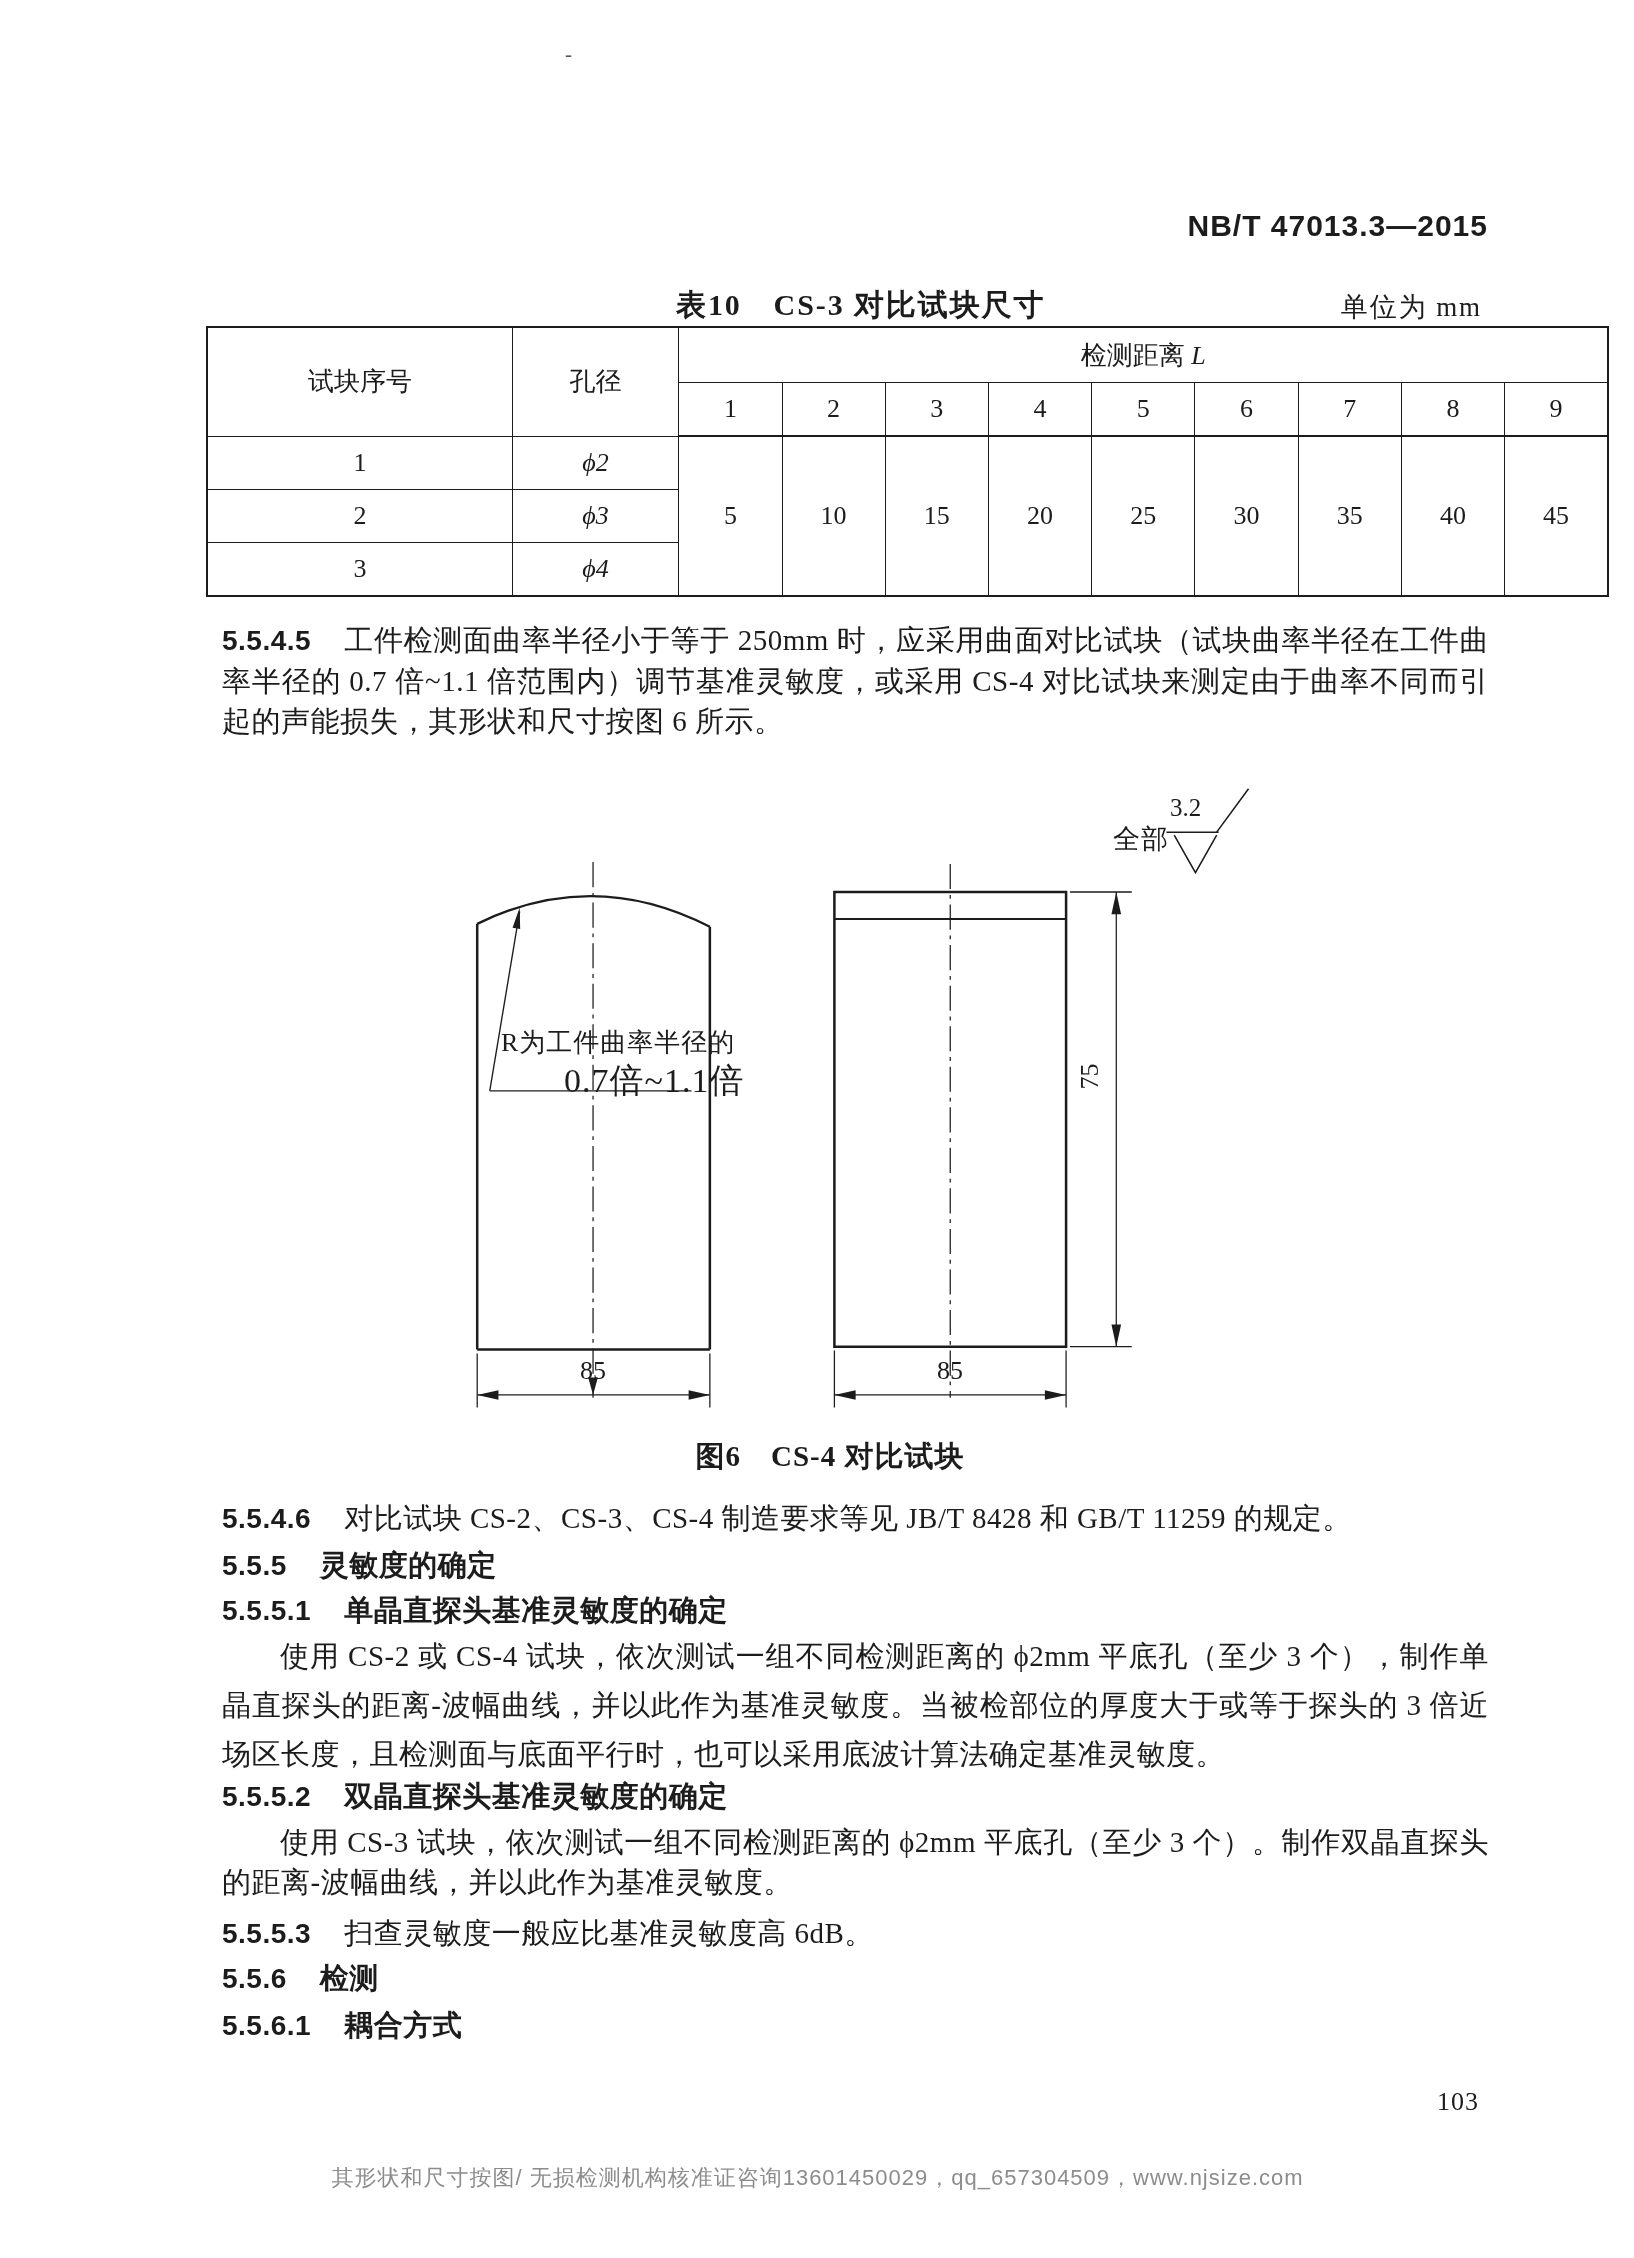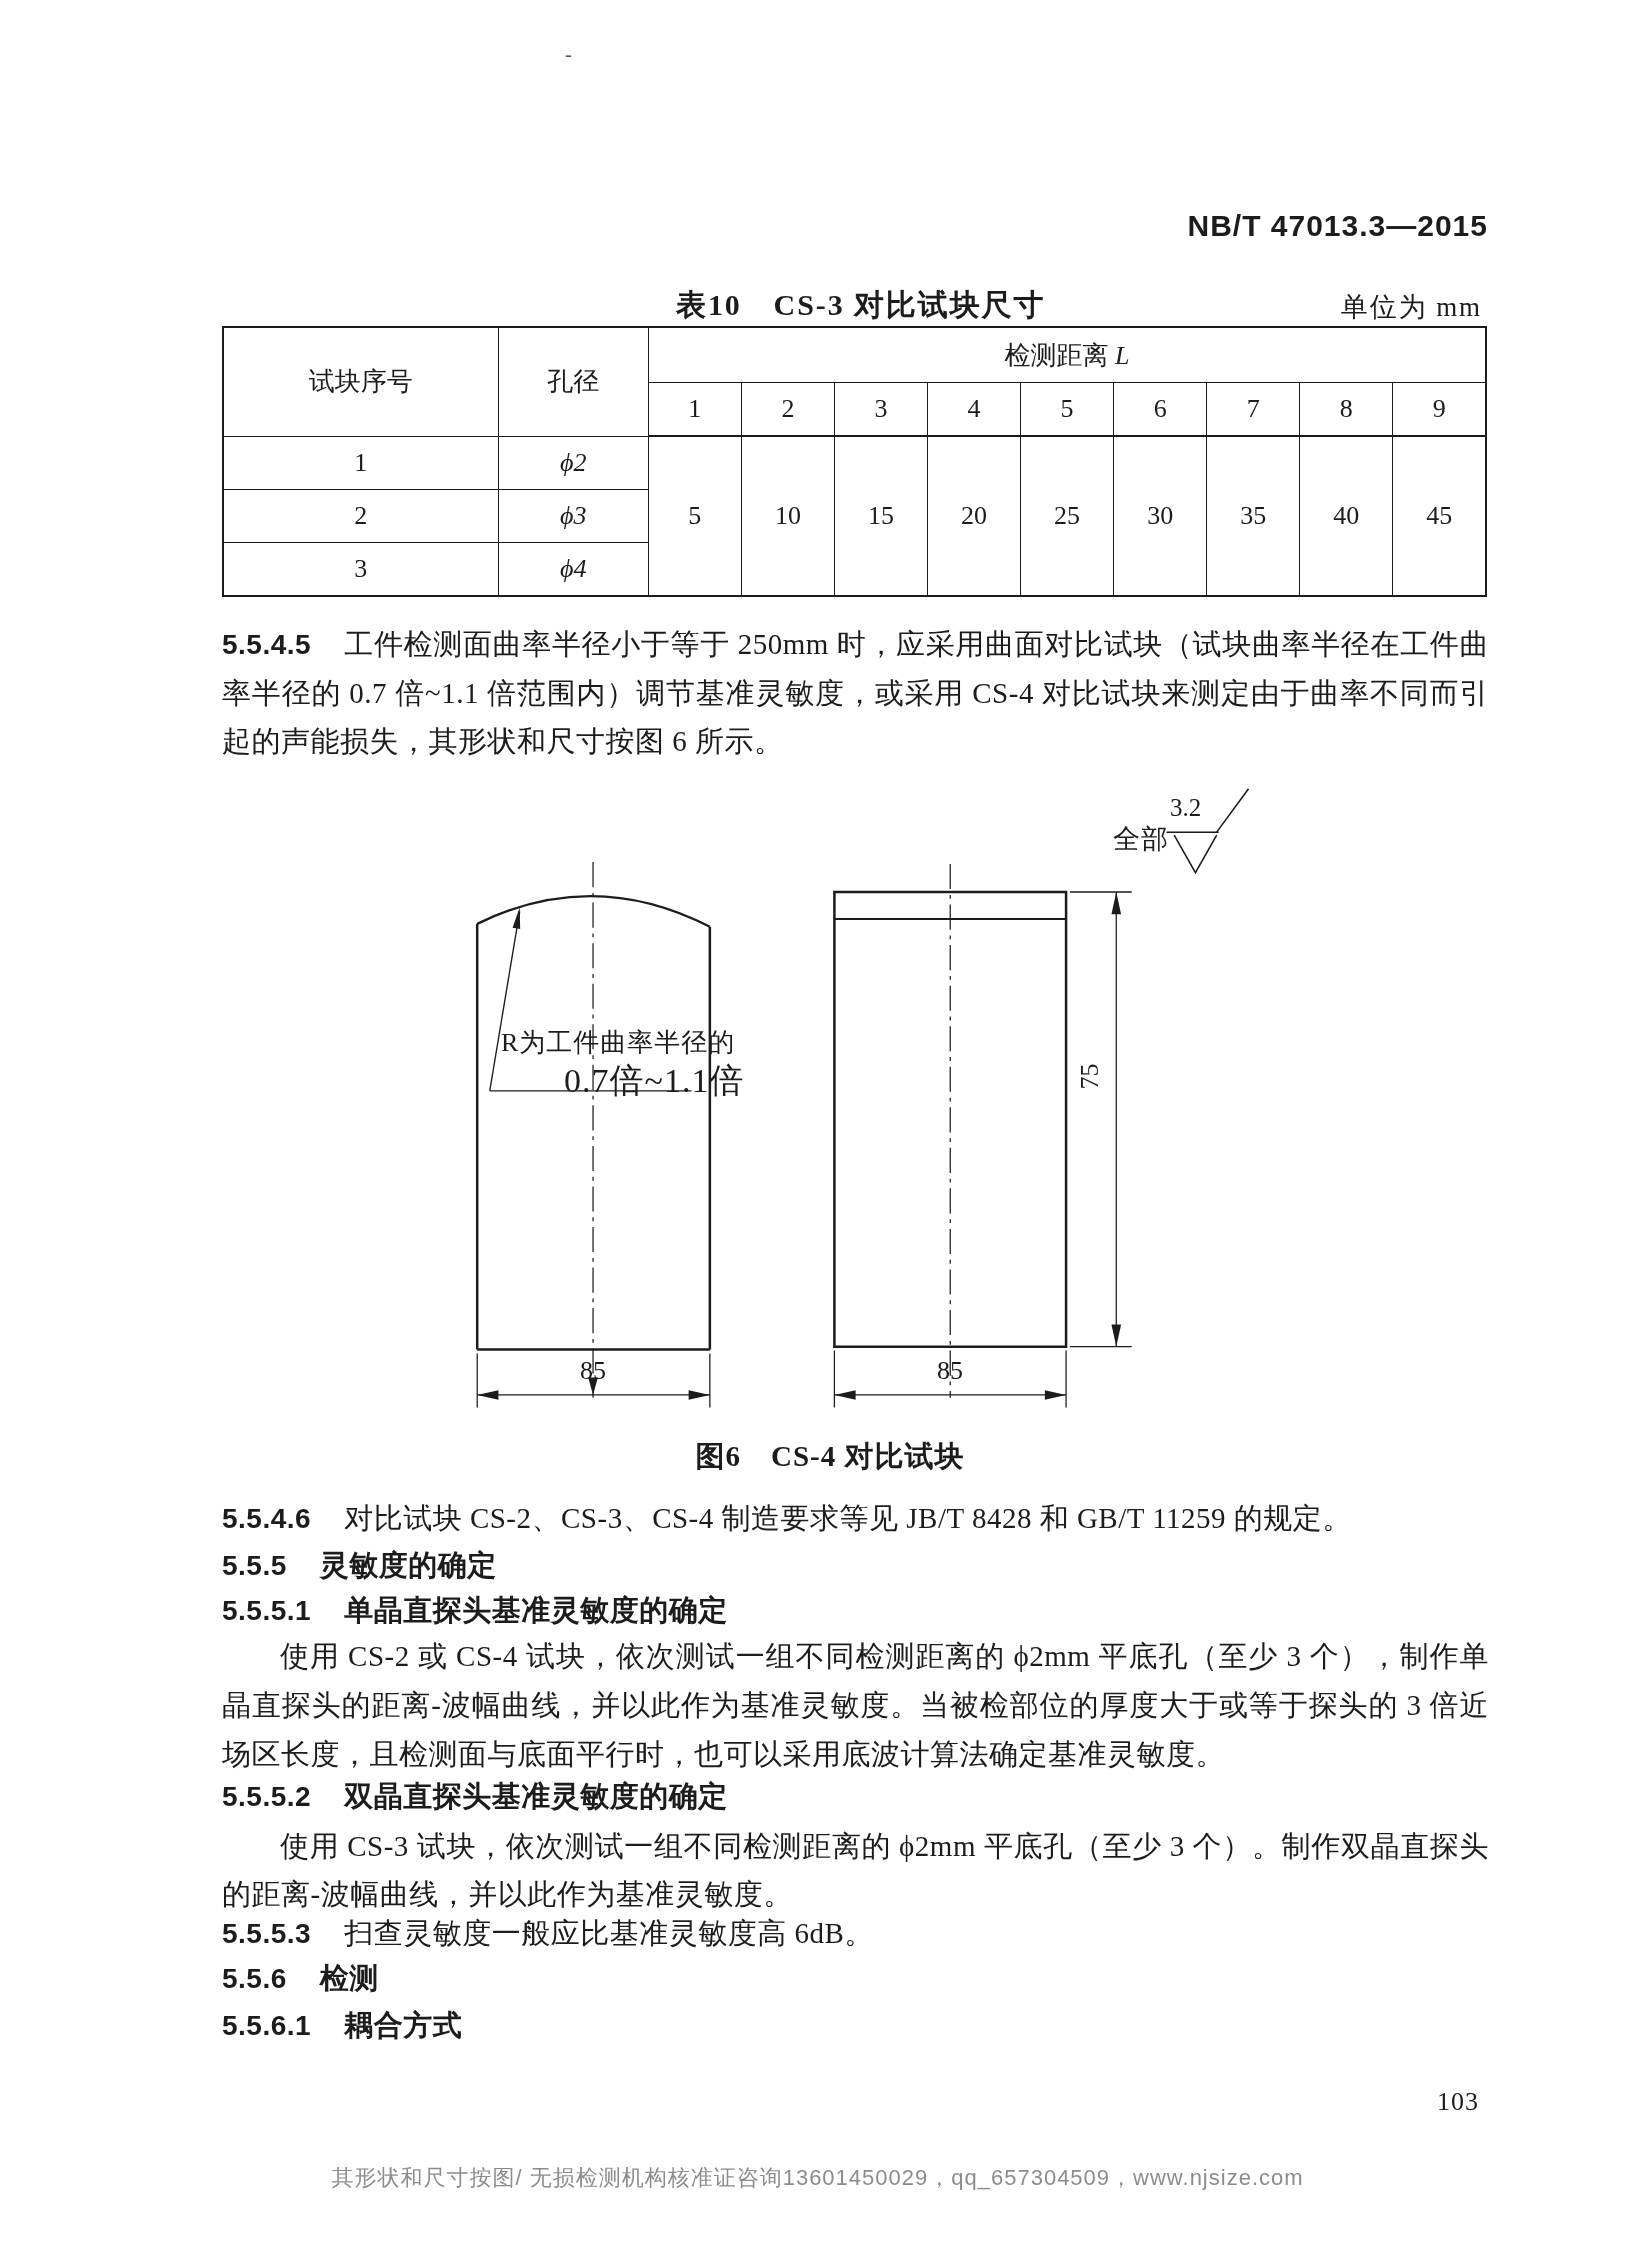--- a/index.html
+++ b/index.html
@@ -13,36 +13,36 @@
   .doc-number{
     top:209px; right:147px; font-size:30px; font-weight:bold;
     font-family:"Liberation Sans","DejaVu Sans",sans-serif; letter-spacing:1px;
   }
   .top-dash{top:42px;left:565px;font-size:21px;color:#555;}
   
   .tbl-title{top:285px;left:676px;font-size:30px;font-weight:bold;letter-spacing:1.9px;}
   .unit-note{top:289px;right:153px;font-size:27px;letter-spacing:1.9px;}
   
   table.t10{
-    position:absolute; left:222px; top:326px; width:1265px;
+    position:absolute; left:206px; top:326px; width:1403px;
     border-collapse:collapse; table-layout:fixed;
     border:2.9px solid #1c1c1c;
   }
   table.t10 td{
     border:1.9px solid #1c1c1c; text-align:center; vertical-align:middle;
     font-size:26px; padding:0; overflow:hidden;
   }
   table.t10 tr.hdr1 td{height:54px;}
   table.t10 tr.hdr2 td{height:52px; border-bottom:2.9px solid #1c1c1c;}
   table.t10 tr.body td{height:52px;}
   td.varL i{font-family:"Liberation Serif",serif;}
   td.dia{font-style:italic;}
   
   .para{
-    left:222px; width:1267px; font-size:29px; line-height:48px;
+    left:222px; width:1267px; font-size:29px; line-height:40px;
     text-align:justify; letter-spacing:0.5px;
   }
   .para .cnum{font-weight:bold; margin-right:33px; font-family:"Liberation Sans","DejaVu Sans",sans-serif; font-size:28px;}
   .para.ind{text-indent:2em;}
   .clause{
     left:222px; width:1267px; font-size:29px; line-height:48px; letter-spacing:0.5px;
     white-space:nowrap;
   }
   .clause .cnum{font-weight:bold; margin-right:33px; font-family:"Liberation Sans","DejaVu Sans",sans-serif; font-size:28px;}
   .clause.hd span{font-weight:bold;}

